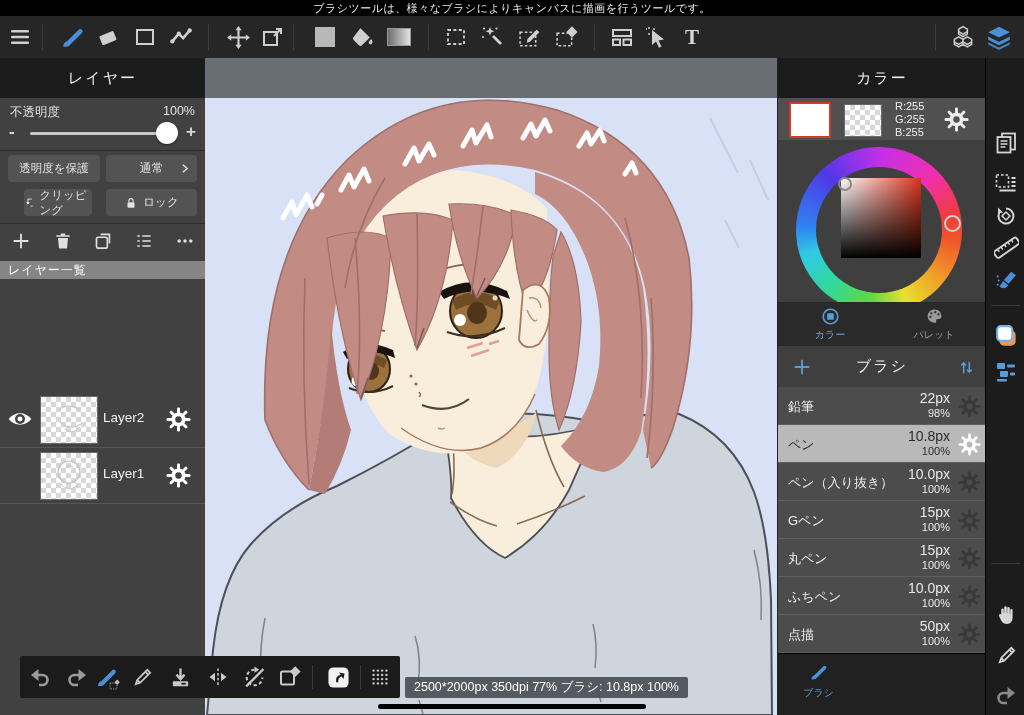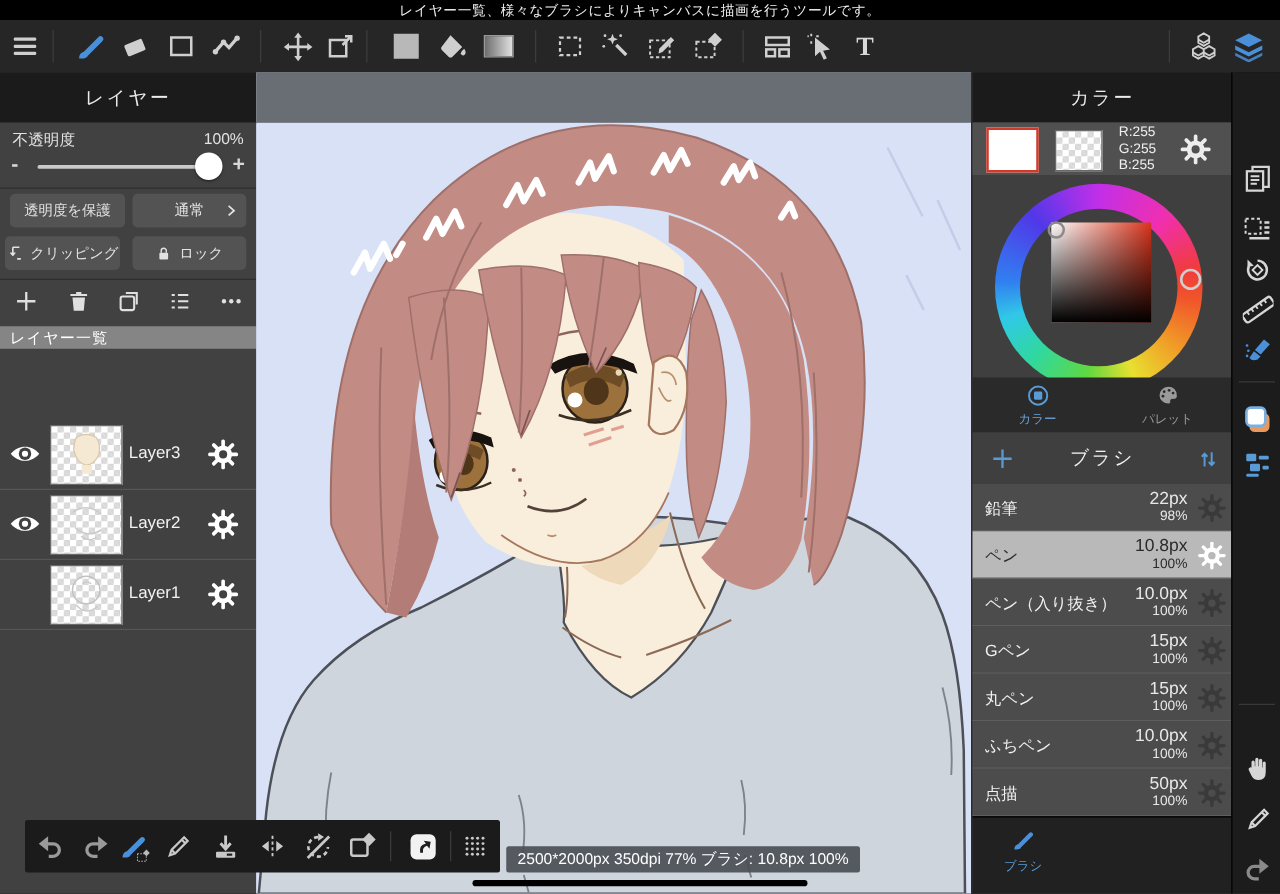--- a/index.html
+++ b/index.html
@@ -353,21 +353,21 @@
           <rect x="3" y="10.7" width="18" height="2.6" rx="1"></rect>
           <rect x="3" y="16.4" width="18" height="2.6" rx="1"></rect>
         </g>
       </symbol>
   </defs>
 </svg>
 
 <div id="app">
 
   <div id="tipbar" class="abs">
-    <span>レイヤー一覧、様々なブラシによりキャンバスに描画を行うツールです。</span>
+    <span>ブラシツールは、様々なブラシによりキャンバスに描画を行うツールです。</span>
   </div>
 
   <div id="toolbar" class="abs">
     <div class="tbtn" style="left:5px">
         <svg class="ic" width="24" height="24">
           <use href="#s-ham"></use>
         </svg>
       </div>
     <div class="tdiv" style="left:42px"></div>
     <div class="tbtn" style="left:58px;color:#4a90d9">
@@ -474,21 +474,21 @@
 
     <div class="lbtn" style="left:8px;top:97px;width:92px">
       <span>透明度を保護</span>
     </div>
     <div class="lbtn" style="left:106px;top:97px;width:91px">
       <span style="font-size:12px">通常</span>
       <svg class="ic" width="13" height="13" style="position:absolute;right:6px;top:7px">
           <use href="#s-chev"></use>
         </svg>
     </div>
-    <div class="lbtn" style="left:4px;top:131px;width:92px">
+    <div class="lbtn" style="left:24px;top:131px;width:68px">
       <svg class="ic" width="14" height="14">
           <use href="#s-clip"></use>
         </svg>
       <span>クリッピング</span>
     </div>
     <div class="lbtn" style="left:106px;top:131px;width:91px">
       <svg class="ic" width="14" height="14">
           <use href="#s-lock"></use>
         </svg>
       <span>ロック</span>
@@ -517,39 +517,20 @@
       </div>
     <div class="abs ctr" style="left:172px;top:170px;width:26px;height:26px;color:#e0e0e0">
         <svg class="ic" width="20" height="20">
           <use href="#s-dots"></use>
         </svg>
       </div>
 
     <div id="llist-head">レイヤー一覧</div>
 
 
-    <div class="lay-row" style="top:277px">
-      <div class="abs ctr" style="left:6px;top:16px;width:28px;height:24px;color:#fff;--hole:#414141">
-          <svg class="ic" width="26" height="20">
-            <use href="#s-eye"></use>
-          </svg>
-        </div>
-      <div class="thumb">
-        <svg width="56" height="46" viewBox="0 0 56 46">
-          <path d="M20 9 Q28 4 36 9 Q40 15 38 23 Q34 31 28 31 Q20 29 18 19 Q18 13 20 9Z" fill="#f6e9d4" stroke="#dcc6a8" stroke-width="1"></path>
-          <path d="M24 31 l1 7 h7 l1-7" fill="#f6e9d4"></path>
-        </svg>
-      </div>
-      <div class="lay-name">Layer3</div>
-      <div class="abs ctr" style="left:164px;top:15px;width:28px;height:26px;color:#fff;--hole:#414141">
-          <svg class="ic" width="25" height="25">
-            <use href="#s-gear"></use>
-          </svg>
-        </div>
-    </div>
 
     <div class="lay-row" style="top:333px">
       <div class="abs ctr" style="left:6px;top:16px;width:28px;height:24px;color:#fff;--hole:#414141">
           <svg class="ic" width="26" height="20">
             <use href="#s-eye"></use>
           </svg>
         </div>
       <div class="thumb">
         <svg width="56" height="46" viewBox="0 0 56 46">
           <g stroke="#c9c9c9" fill="none" stroke-width="1.2">

